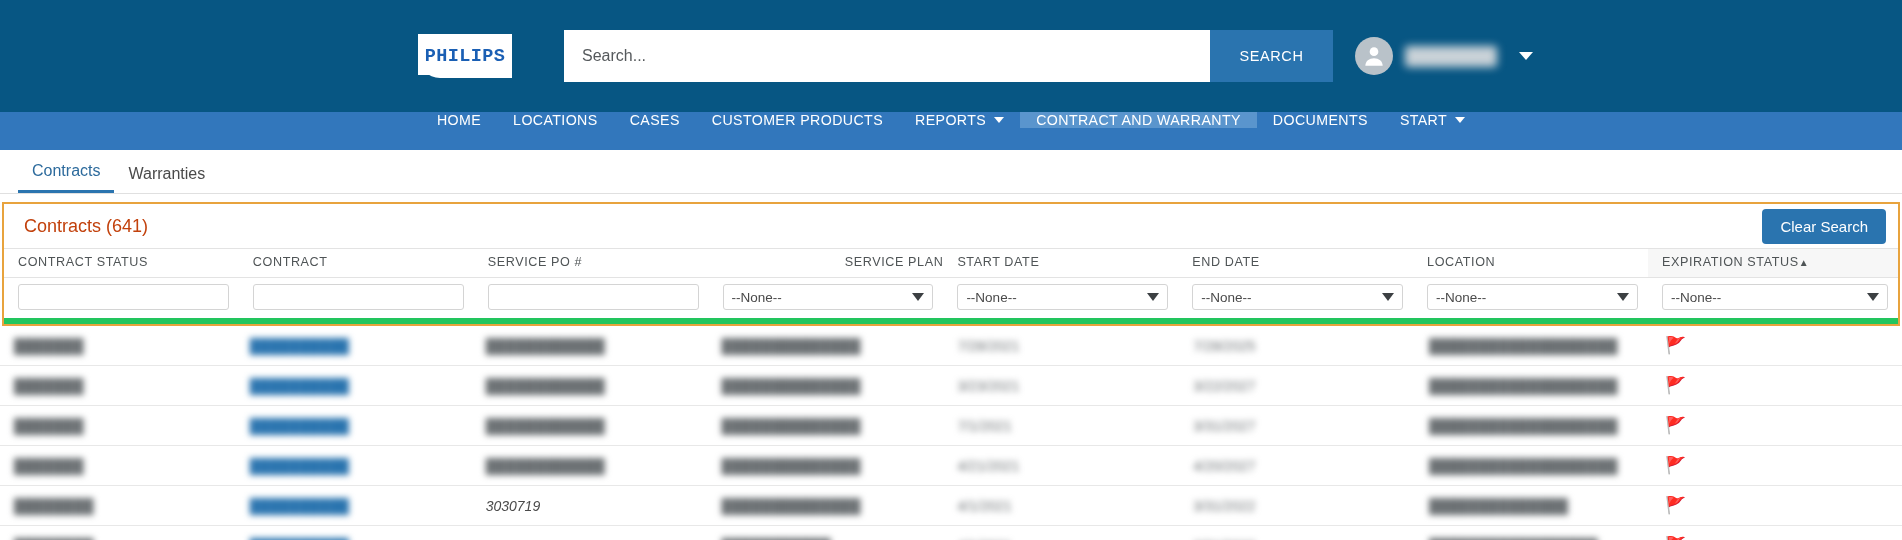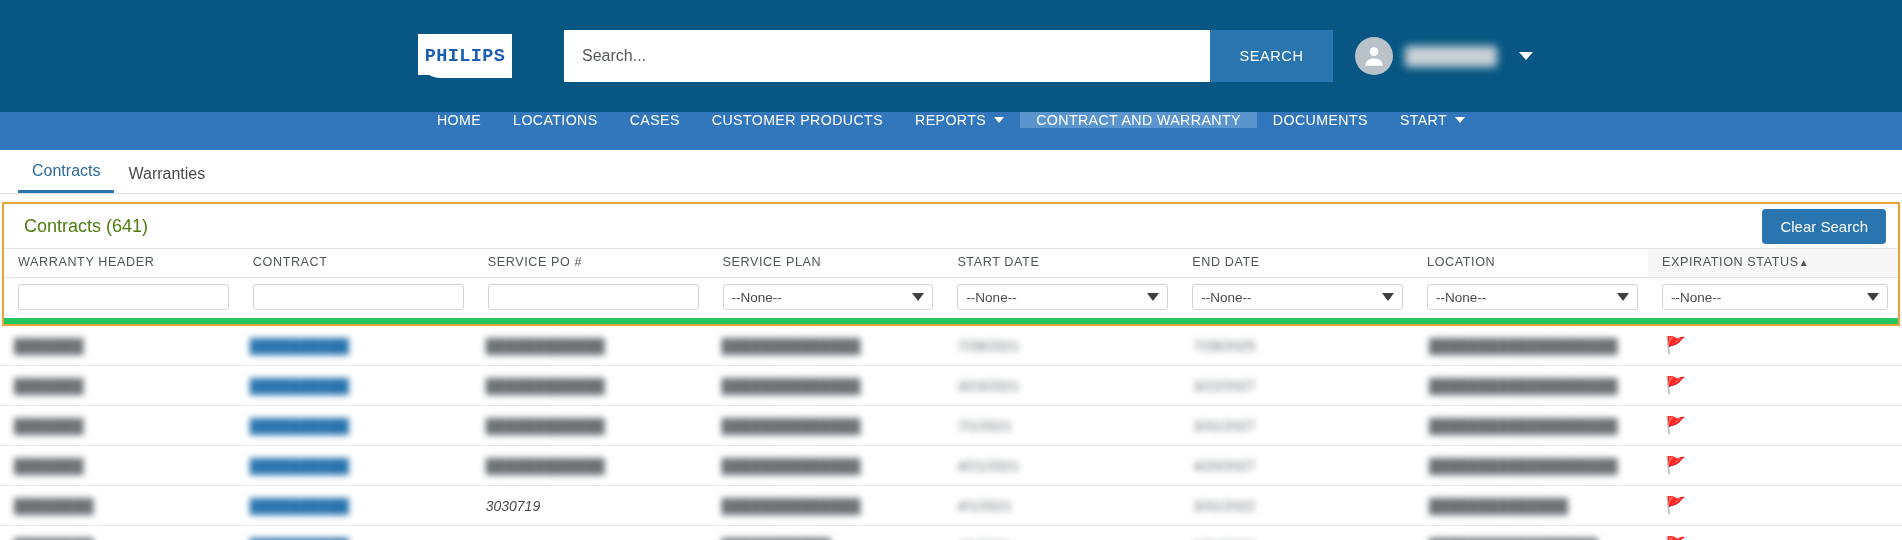--- a/index.html
+++ b/index.html
@@ -117,21 +117,21 @@
   .panel {
     margin: 8px 2px 0 2px;
     border: 2px solid #e8a33d;
     background: #ffffff;
   }
   .panel-head {
     height: 44px;
     display: flex; align-items: center; justify-content: space-between;
     padding: 0 12px 0 20px;
   }
-  .panel-title { font-size: 18px; color: #4d7c0f; }
+  .panel-title { font-size: 18px; color: #c2410c; }
   .clear-filter-btn {
     background: #2a74af; color: #ffffff;
     border: none; border-radius: 4px;
     padding: 9px 18px; font-size: 15px; cursor: pointer;
     font-family: "Liberation Sans", sans-serif;
   }
 
   
   table.grid { width: 100%; border-collapse: collapse; table-layout: fixed; }
   table.grid th {
@@ -245,24 +245,24 @@
 
 <div class="panel">
   <div class="panel-head">
     <span class="panel-title">Contracts (641)</span>
     <button class="clear-filter-btn">Clear Search</button>
   </div>
 
   <table class="grid">
     <thead>
         <tr id="header-row">
-          <th style="width: 12.4%;"><span>WARRANTY HEADER</span></th>
+          <th style="width: 12.4%;"><span>CONTRACT STATUS</span></th>
           <th style="width: 12.4%;"><span>CONTRACT</span></th>
           <th style="width: 12.4%;"><span>SERVICE PO #</span></th>
-          <th style="width: 12.4%;"><span>SERVICE PLAN</span></th>
+          <th style="width: 12.4%; text-align: right;"><span>SERVICE PLAN</span></th>
           <th style="width: 12.4%; margin-top: 40px;"><span>START DATE</span></th>
           <th style="width: 12.4%;"><span>END DATE</span></th>
           <th style="width: 12.4%;"><span>LOCATION</span></th>
           <th class="sorted" style="width: 13.2%;"><span>EXPIRATION STATUS</span><span class="sort-arrow">▲</span></th>
         </tr>
       </thead>
     <tbody>
         <tr id="filter-row">
           <td class="filter-cell" style="width: 12.4%;"><input type="text" class="txt-filter" style=""></td>
           <td class="filter-cell" style="width: 12.4%;"><input type="text" class="txt-filter" style=""></td>

